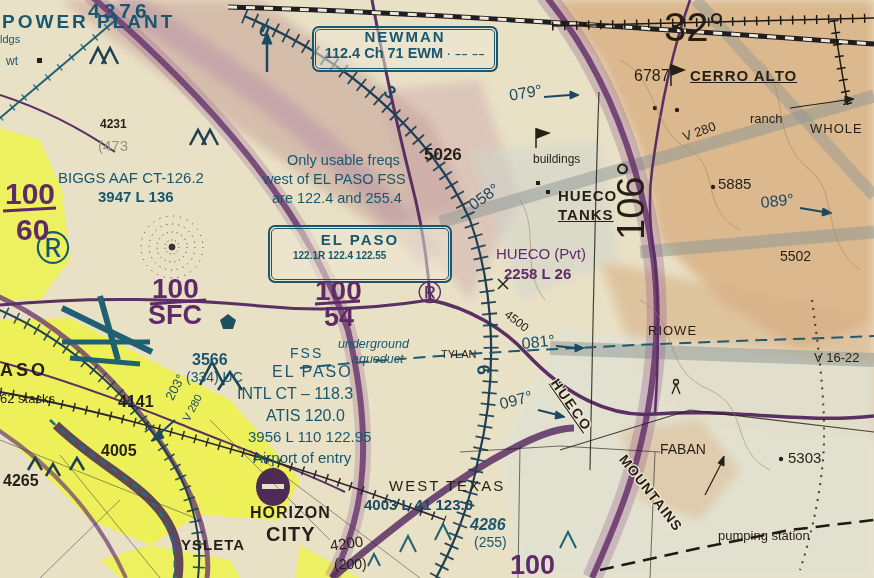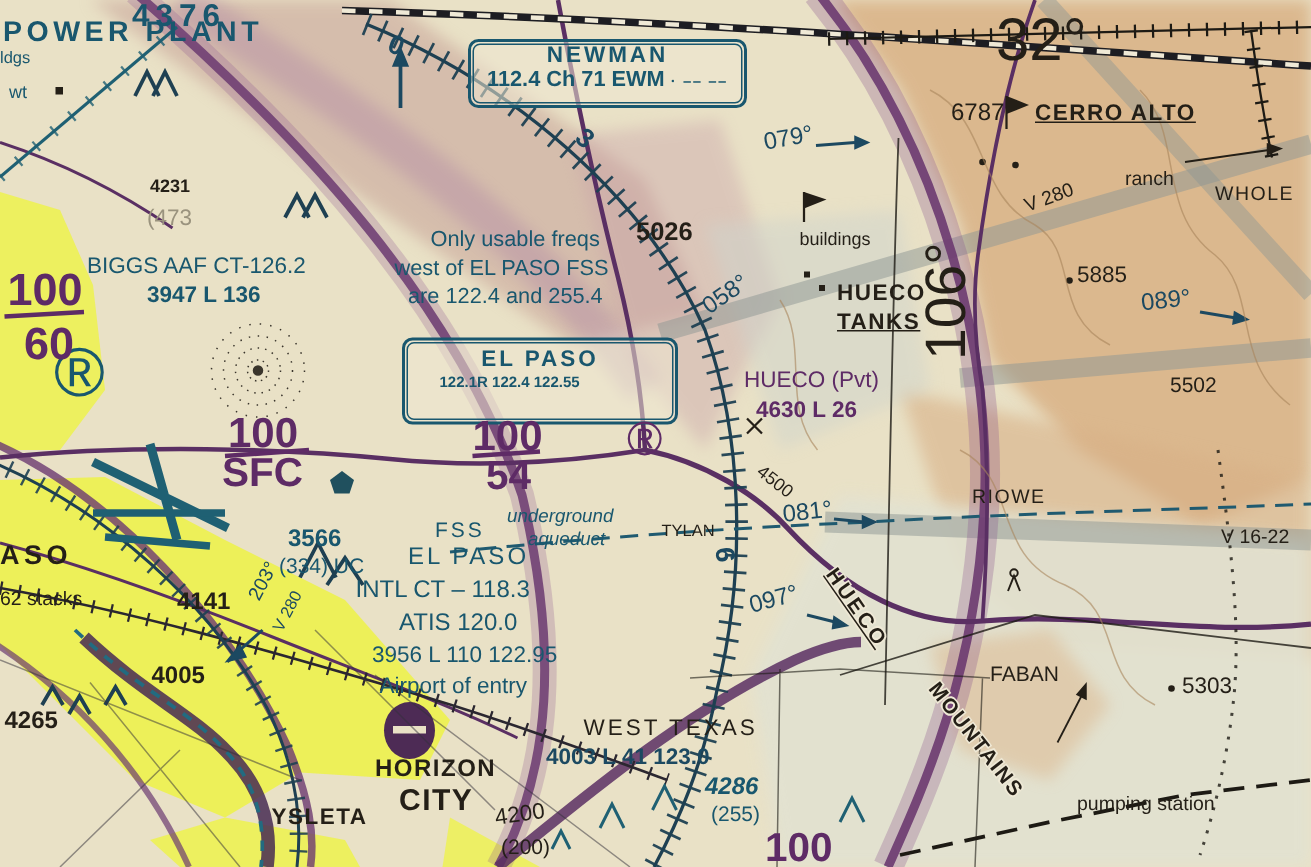--- a/index.html
+++ b/index.html
@@ -205,21 +205,21 @@
       <div class="lbl teal" style="left: 263px; top: 172px; font-size: 14.5px;">west of EL PASO FSS</div>
       <div class="lbl teal" style="left: 272px; top: 191px; font-size: 14.5px;">are 122.4 and 255.4</div>
       <div class="lbl teal b" style="left: 293px; top: 209px; font-size: 10px; margin-top: 42px;">122.1R 122.4 122.55</div>
       <div class="lbl black b" style="left: 424px; top: 146px; font-size: 17px;">5026</div>
       <div class="lbl navy" style="left: 508px; top: 88px; font-size: 16px; transform: rotate(-10deg);">079°</div>
       <div class="lbl black" style="left: 533px; top: 153px; font-size: 12px;">buildings</div>
       <div class="lbl black b" style="left: 558px; top: 188px; font-size: 15px; letter-spacing: 1px;">HUECO</div>
       <div class="lbl black b" style="left: 558px; top: 207px; font-size: 15px; letter-spacing: 1px; text-decoration: underline;">TANKS</div>
       <div class="lbl navy" style="left: 466px; top: 200px; font-size: 16px; transform: rotate(-35deg);">058°</div>
       <div class="lbl purple" style="left: 496px; top: 246px; font-size: 15px;">HUECO (Pvt)</div>
-      <div class="lbl purple b" style="left: 504px; top: 266px; font-size: 15px;">4630 L 26</div>
+      <div class="lbl purple b" style="left: 504px; top: 266px; font-size: 15px;">2258 L 26</div>
       <div class="lbl black" style="left: 664px; top: 6px; font-size: 40px;">32°</div>
       <div class="lbl black" style="left: 634px; top: 68px; font-size: 16px;">6787</div>
       <div class="lbl black b" style="left: 690px; top: 68px; font-size: 15px; letter-spacing: 1px; text-decoration: underline;">CERRO ALTO</div>
       <div class="lbl black" style="left: 750px; top: 112px; font-size: 13px;">ranch</div>
       <div class="lbl black" style="left: 810px; top: 122px; font-size: 13px; letter-spacing: 1px;">WHOLE</div>
       <div class="lbl black" style="left: 681px; top: 131px; font-size: 13px; transform: rotate(-20deg);">V 280</div>
       <div class="lbl black" style="left: 718px; top: 176px; font-size: 15px;">5885</div>
       <div class="lbl navy" style="left: 760px; top: 195px; font-size: 16px; transform: rotate(-6deg);">089°</div>
       <div class="lbl black" style="left: 612px; top: 240px; font-size: 38px; transform: rotate(-90deg);">106°</div>
       <div class="lbl black" style="left: 780px; top: 249px; font-size: 14px;">5502</div>

